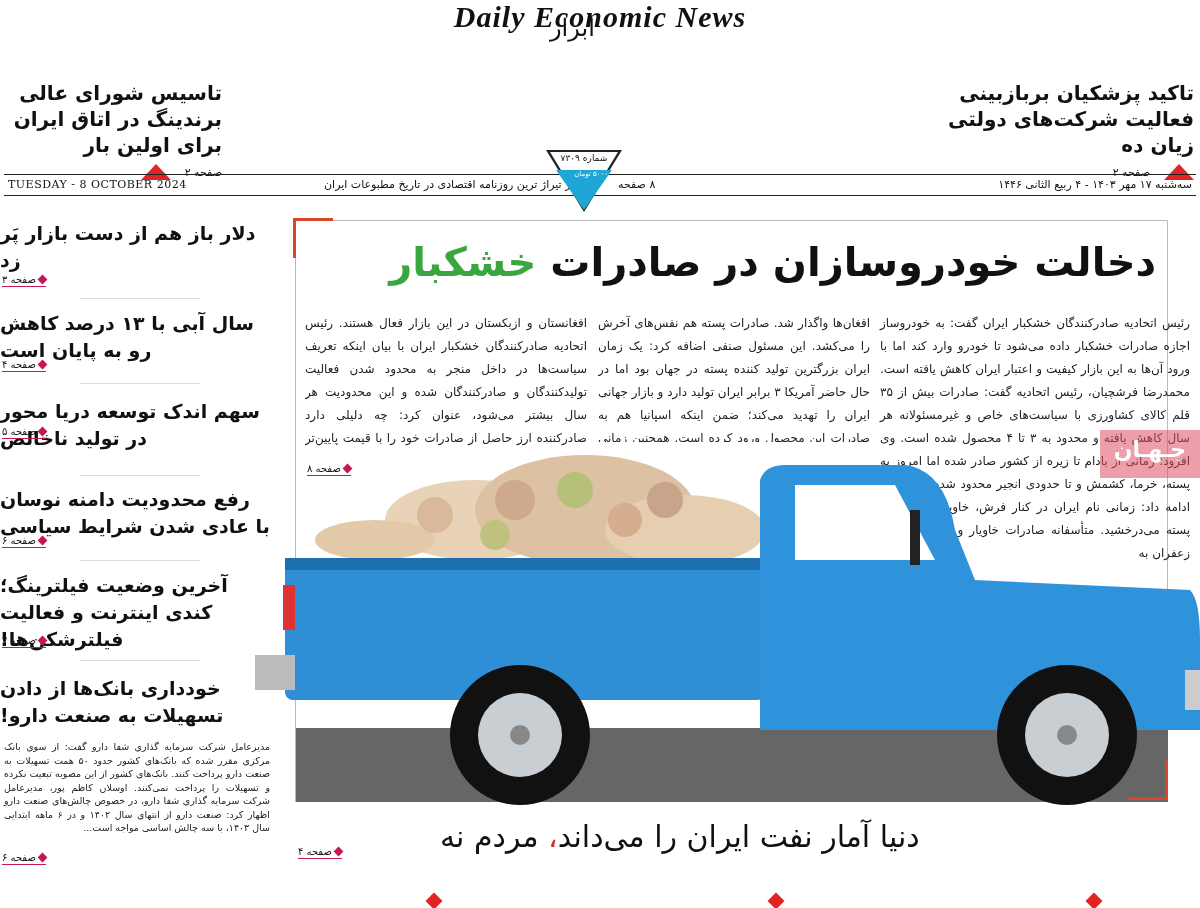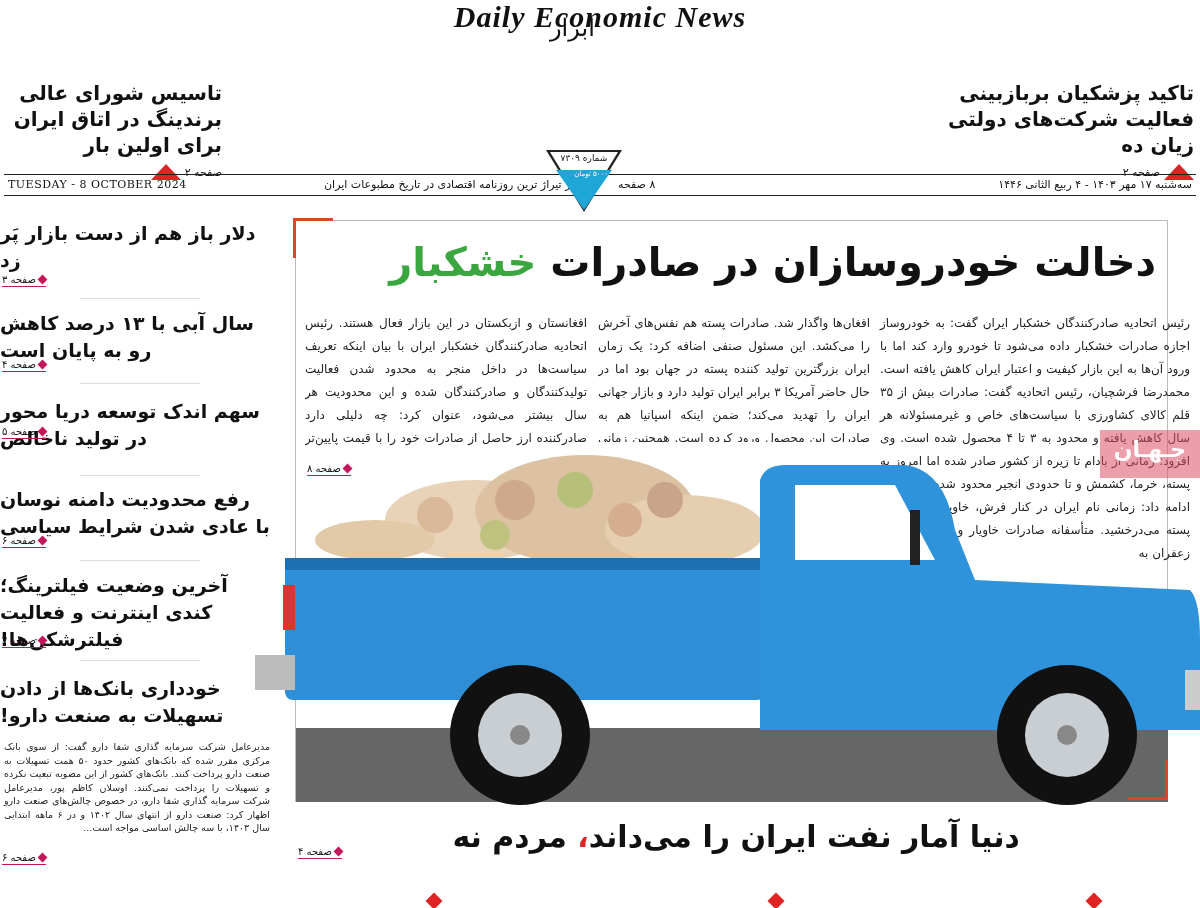--- a/index.html
+++ b/index.html
@@ -4,21 +4,21 @@
 <style>
 *{box-sizing:border-box;margin:0;padding:0}
 body{width:1200px;height:908px;background:#fff;font-family:"DejaVu Sans",sans-serif;color:#111;overflow:hidden;position:relative}
 
 .mast{position:absolute;left:400px;top:0;width:400px;height:150px;text-align:center}
 .mast-fa{font-family:"DejaVu Serif",serif;font-size:78px;font-weight:bold;line-height:110px;letter-spacing:2px;direction:rtl}
 .mast-small{position:absolute;left:150px;top:14px;font-size:24px;font-weight:normal;direction:rtl;font-family:"DejaVu Serif",serif}
 .mast-en{font-family:Liberation Serif, serif;font-size:30px;font-weight:bold;line-height:34px;letter-spacing:1px;font-style:italic}
 .top-story{position:absolute;top:80px;direction:rtl;text-align:right}
 .top-story .t{font-weight:bold;font-size:20px;line-height:26px}
-.page-ref{display:flex;align-items:center;gap:4px;font-size:11px;margin-top:6px}
+.page-ref{display:flex;align-items:center;gap:14px;font-size:11px;margin-top:6px}
 .tri{width:0;height:0;border-left:15px solid transparent;border-right:15px solid transparent;border-bottom:16px solid #e02424}
 
 .datebar{position:absolute;left:4px;top:174px;width:1192px;height:22px;border-top:1.5px solid #222;border-bottom:1.5px solid #222;font-size:11px;line-height:19px}
 .datebar .en{position:absolute;left:4px;font-family:"DejaVu Serif",serif;letter-spacing:.5px}
 .datebar .fa-date{position:absolute;right:4px;direction:rtl}
 .datebar .tag{position:absolute;left:320px;direction:rtl}
 .datebar .pages{position:absolute;left:614px;direction:rtl}
 .badge{position:absolute;left:546px;top:150px;width:0;height:0;border-left:38px solid transparent;border-right:38px solid transparent;border-top:62px solid #222}
 .badge-in{position:absolute;left:550px;top:152px;width:0;height:0;border-left:34px solid transparent;border-right:34px solid transparent;border-top:56px solid #fff}
 .badge-blue{position:absolute;left:556px;top:170px;width:0;height:0;border-left:28px solid transparent;border-right:28px solid transparent;border-top:40px solid #1ea6d6}
@@ -33,21 +33,21 @@
 
 .feature{position:absolute;left:295px;top:220px;width:873px;height:582px;border:1px solid #bbb;overflow:hidden;background:#fff}
 .corner-tl{position:absolute;left:293px;top:218px;width:40px;height:40px;border-left:3px solid #d9472b;border-top:3px solid #d9472b}
 .corner-br{position:absolute;left:1128px;top:760px;width:40px;height:40px;border-right:3px solid #d9472b;border-bottom:3px solid #d9472b}
 .headline{position:absolute;right:44px;top:232px;direction:rtl;font-size:40px;font-weight:bold;line-height:60px;white-space:nowrap}
 .headline .green{color:#3aa63f}
 .col{position:absolute;top:312px;direction:rtl;text-align:justify;font-size:12px;line-height:23px;color:#222}
 .truck-wrap{position:absolute;left:255px;top:440px;width:945px;height:370px}
 .ground{position:absolute;left:296px;top:728px;width:872px;height:74px;background:#666}
 .watermark{position:absolute;left:1100px;top:430px;width:100px;height:48px;background:rgba(220,80,100,.55);color:#fff;font-weight:bold;font-size:22px;direction:rtl;text-align:center;line-height:40px}
-.sub-head{position:absolute;left:440px;top:812px;width:580px;text-align:right;direction:rtl;font-size:30px;font-weight:bold;line-height:50px}
+.sub-head{position:absolute;left:440px;top:812px;width:580px;text-align:left;direction:rtl;font-size:30px;font-weight:normal;line-height:50px}
 .sub-head .red{color:#e02424}
 .bdia{position:absolute;width:12px;height:12px;background:#e02424;transform:rotate(45deg)}
 </style>
 </head>
 <body>
 
 <div class="mast">
   <div class="mast-small">ابرار</div>
   <div class="mast-en">Daily Economic News</div>
 </div>

